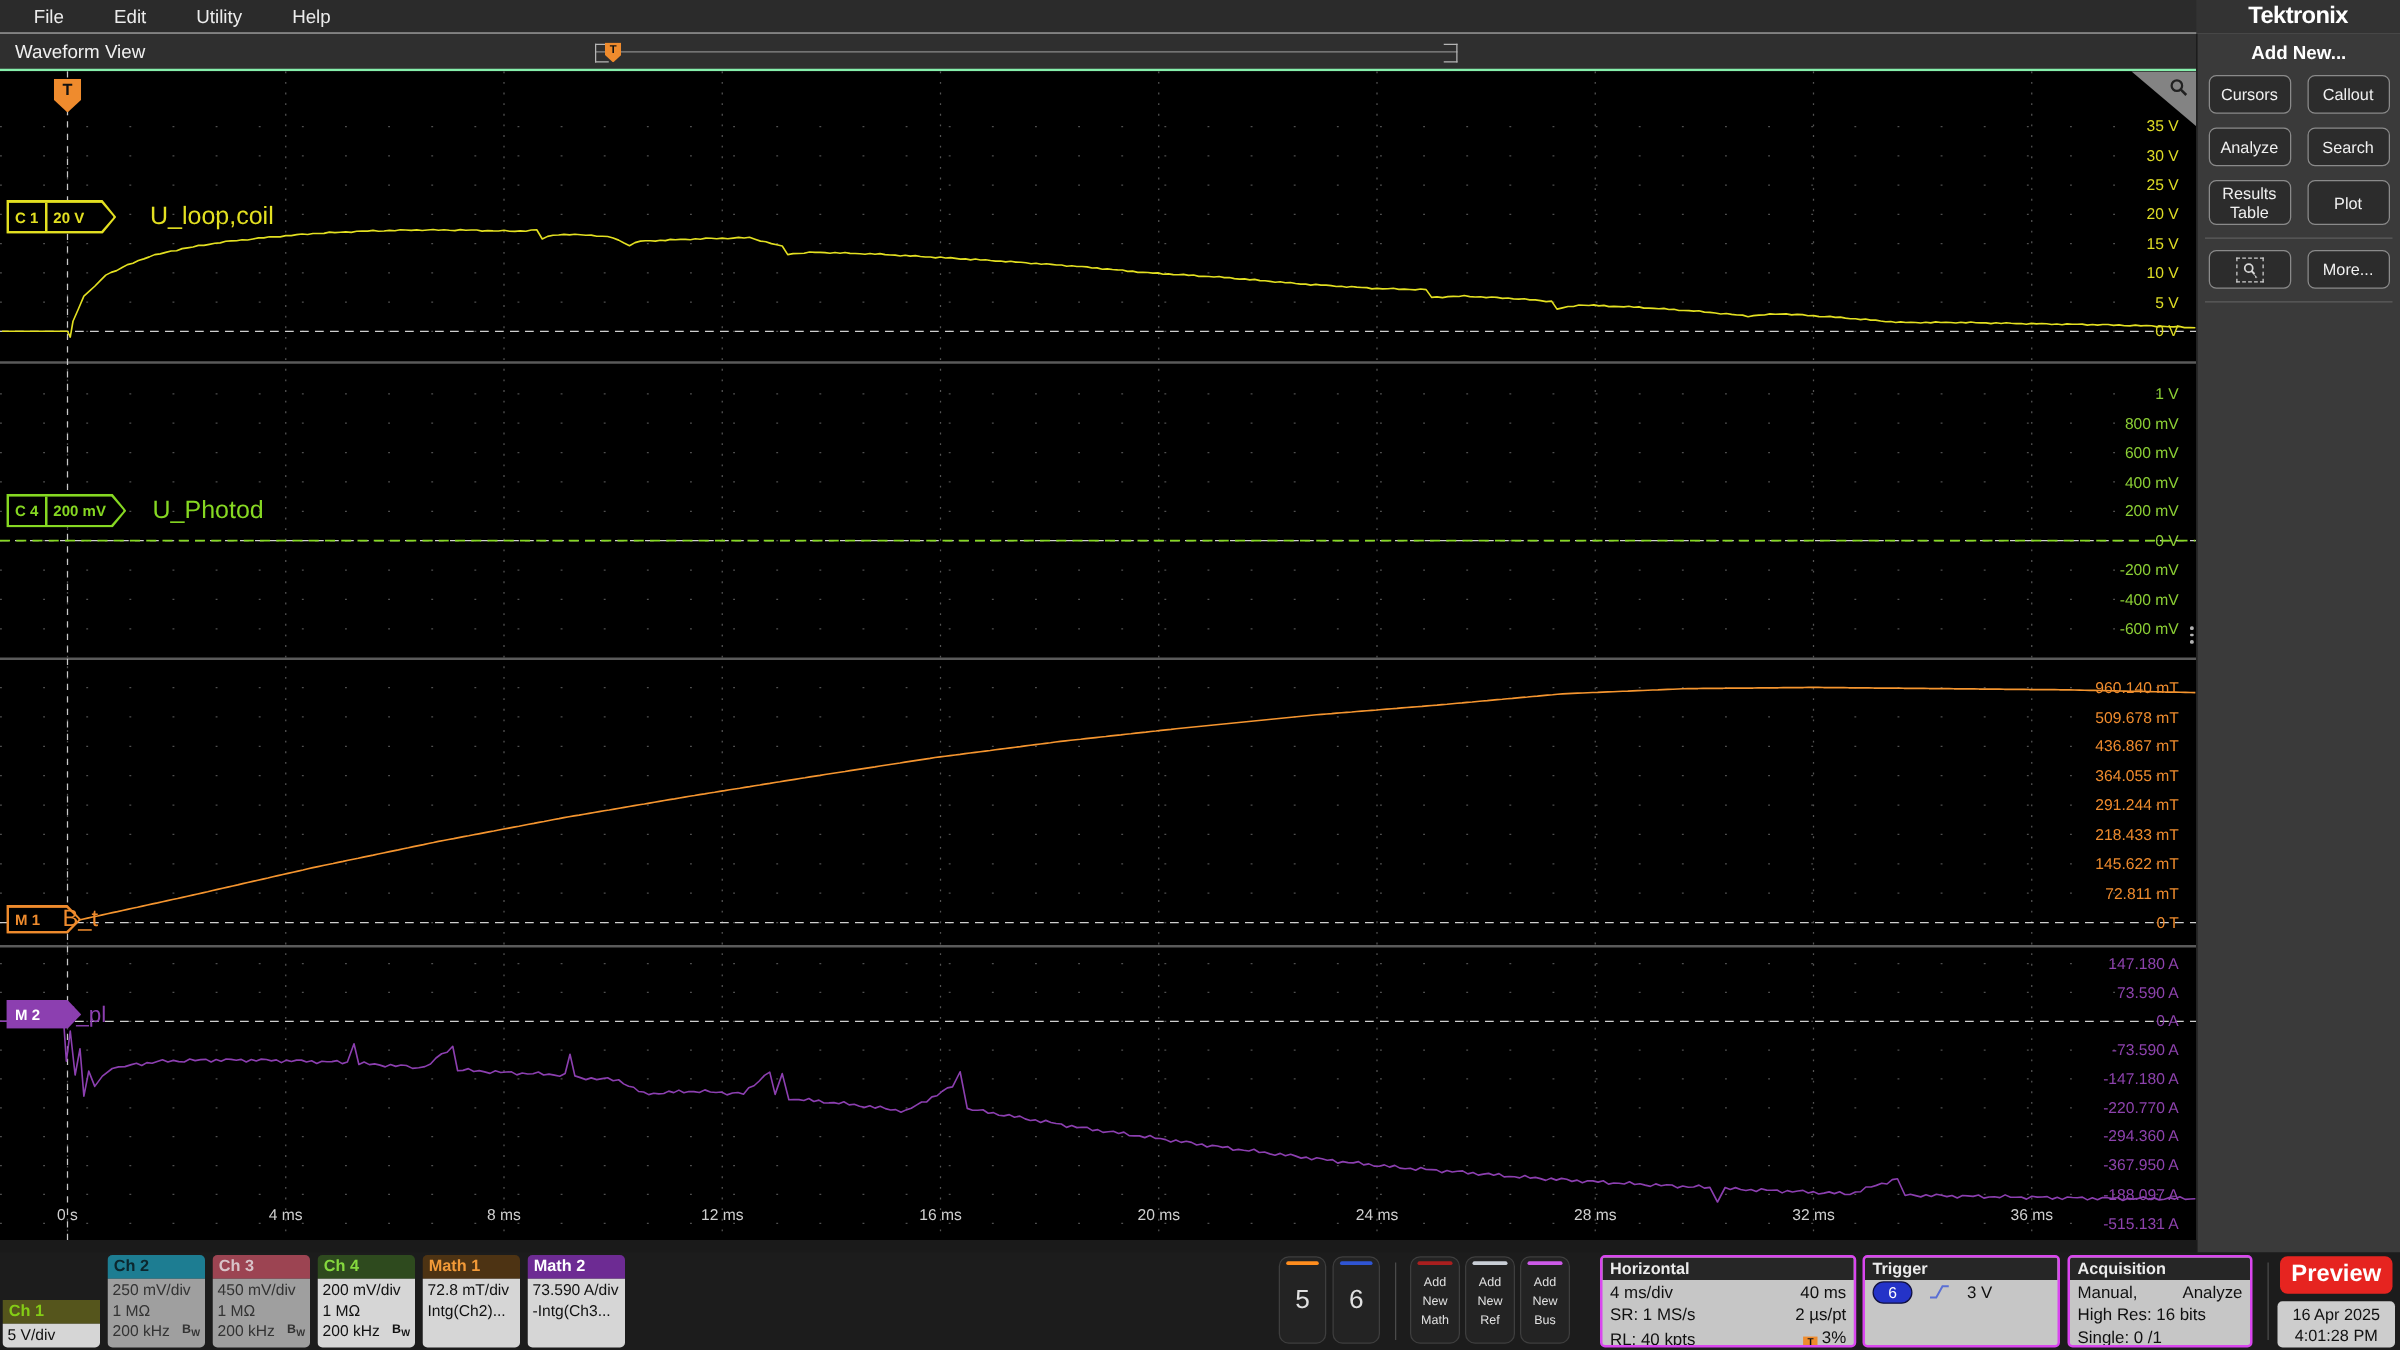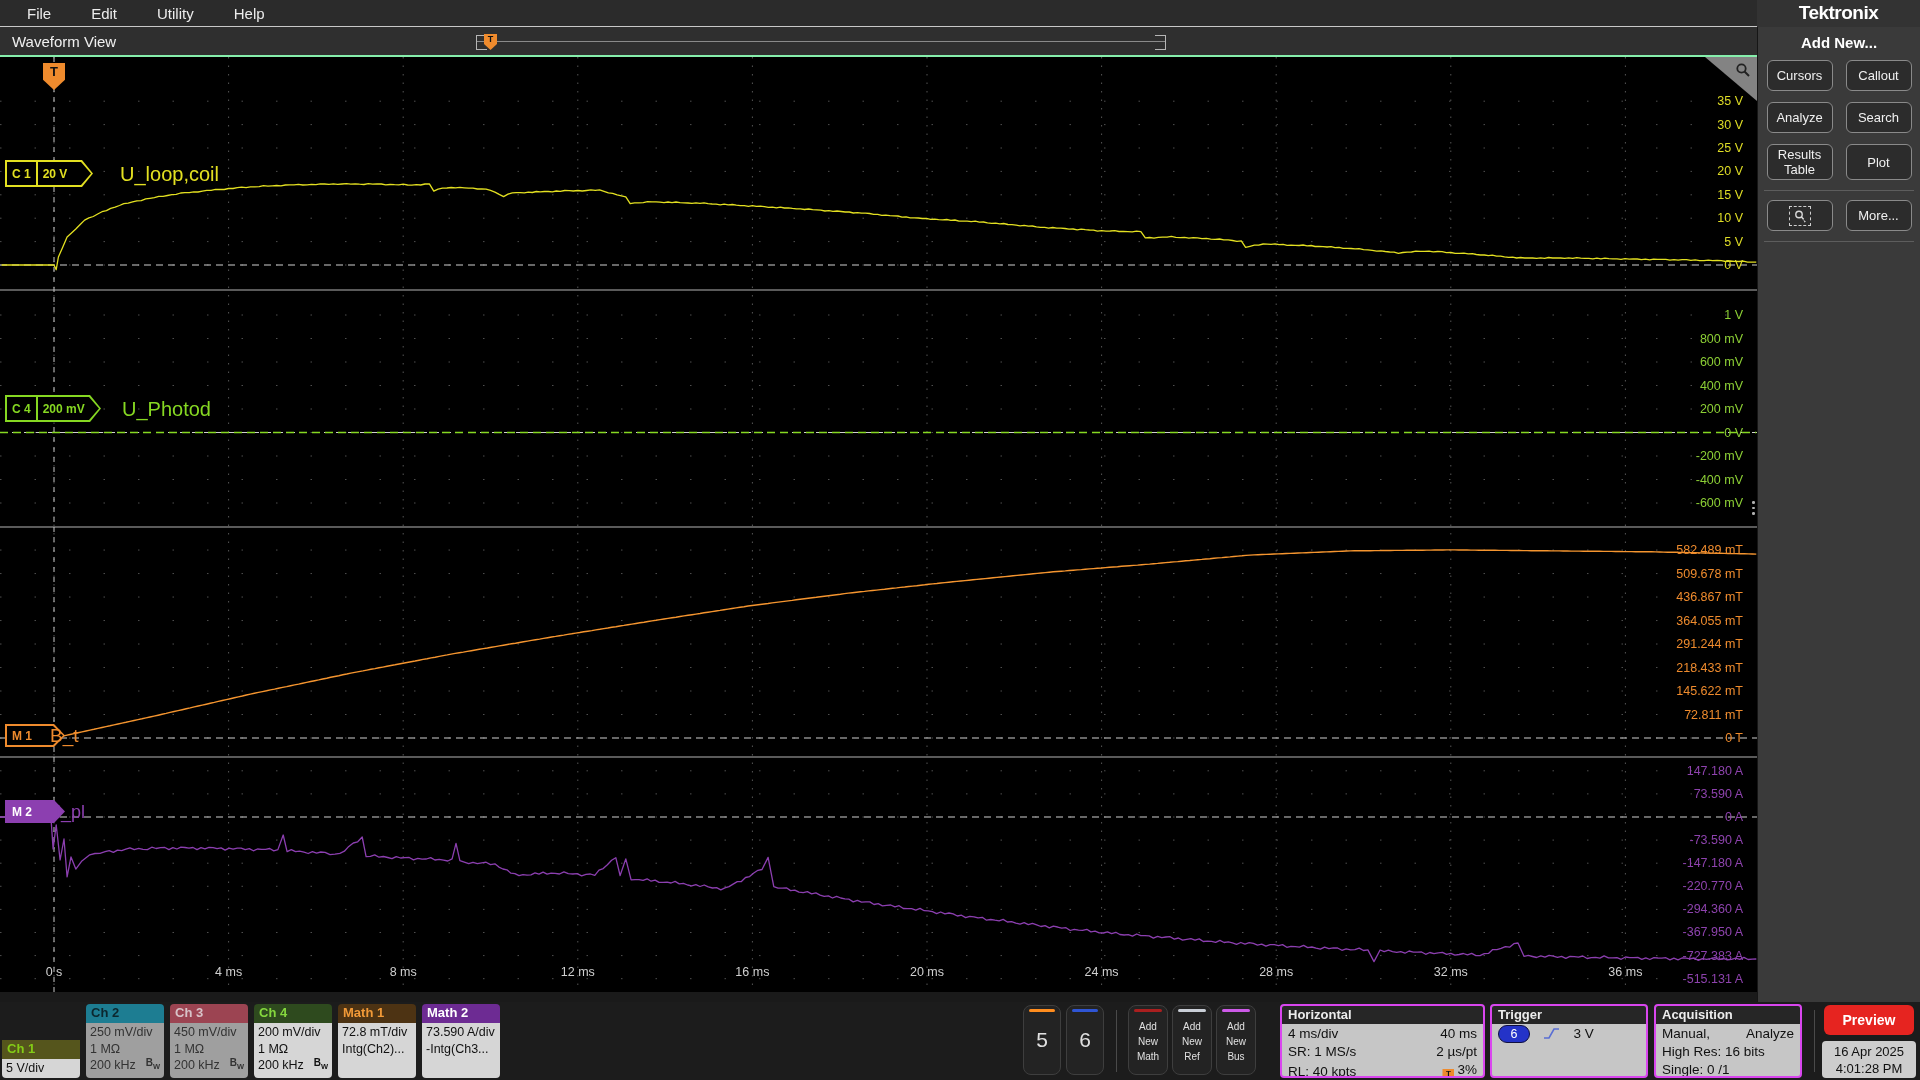--- a/index.html
+++ b/index.html
@@ -60,21 +60,21 @@
   .numb .stripe{width:72%;height:3px;border-radius:2px;margin-top:3px;flex:0 0 auto;}
   .numb .num{font-size:21px;margin-top:16px;}
   .numb .lines{font-size:10px;line-height:15px;text-align:center;margin-top:7px;}
   .vsep{position:absolute;top:8px;width:1px;height:62px;background:#4a4a4a;}
   .panel{position:absolute;top:2px;height:74px;border-radius:4px;overflow:hidden;background:#c6c6c6;border:2px solid #d946ef;box-sizing:border-box;}
   .panel-h{height:18px;background:#262626;color:#ececec;font-size:13px;font-weight:bold;line-height:18px;padding:0 6px;}
   .panel-b{padding:1px 6px 0 6px;font-size:13.5px;color:#101010;line-height:18px;}
   .hrow{display:flex;justify-content:space-between;align-items:center;}
   .trig-pill{display:inline-block;width:30px;height:16px;background:#2433c8;border:1px solid #101040;color:#fff;border-radius:9px;text-align:center;font-size:12.5px;line-height:16px;vertical-align:middle;}
   .tpos{display:inline-block;width:12px;height:13px;font-size:8px;line-height:9px;vertical-align:-2px;margin-right:3px;}
-  #preview-btn{position:absolute;left:1824px;top:3px;width:90px;height:30px;background:#e62420;border-radius:6px;color:#fff;font-weight:bold;font-size:14px;display:flex;align-items:center;justify-content:center;}
+  #preview-btn{position:absolute;left:1824px;top:3px;width:90px;height:30px;background:#e62420;border-radius:6px;color:#fff;font-weight:bold;font-size:19px;display:flex;align-items:center;justify-content:center;}
   #datetime{position:absolute;left:1822px;top:39px;width:94px;height:37px;background:#cdcdcd;border-radius:4px;color:#111;font-size:13px;line-height:17px;text-align:center;padding-top:2px;box-sizing:border-box;}
 </style>
 </head>
 <body>
 
 <div id="app">
 
   <div id="menubar">
     <div id="menu-items">
         <div class="menu-item">File</div>
@@ -199,38 +199,38 @@
         <div class="axis-label" style="top: 208px; color: rgb(222, 220, 37);">0 V</div>
         <div class="axis-label" style="top: 258px; color: rgb(140, 207, 53);">1 V</div>
         <div class="axis-label" style="top: 281.5px; color: rgb(140, 207, 53);">800 mV</div>
         <div class="axis-label" style="top: 305px; color: rgb(140, 207, 53);">600 mV</div>
         <div class="axis-label" style="top: 328.5px; color: rgb(140, 207, 53);">400 mV</div>
         <div class="axis-label" style="top: 352px; color: rgb(140, 207, 53);">200 mV</div>
         <div class="axis-label" style="top: 375.5px; color: rgb(140, 207, 53);">0 V</div>
         <div class="axis-label" style="top: 399px; color: rgb(140, 207, 53);">-200 mV</div>
         <div class="axis-label" style="top: 422.5px; color: rgb(140, 207, 53);">-400 mV</div>
         <div class="axis-label" style="top: 446px; color: rgb(140, 207, 53);">-600 mV</div>
-        <div class="axis-label" style="top: 493.054px; color: rgb(239, 139, 45);">582.489 mT</div>
+        <div class="axis-label" style="top: 493.054px; color: rgb(239, 139, 45);">960.140 mT</div>
         <div class="axis-label" style="top: 516.547px; color: rgb(239, 139, 45);">509.678 mT</div>
         <div class="axis-label" style="top: 540.04px; color: rgb(239, 139, 45);">436.867 mT</div>
         <div class="axis-label" style="top: 563.534px; color: rgb(239, 139, 45);">364.055 mT</div>
         <div class="axis-label" style="top: 587.027px; color: rgb(239, 139, 45);">291.244 mT</div>
         <div class="axis-label" style="top: 610.52px; color: rgb(239, 139, 45);">218.433 mT</div>
         <div class="axis-label" style="top: 634.014px; color: rgb(239, 139, 45);">145.622 mT</div>
         <div class="axis-label" style="top: 657.507px; color: rgb(239, 139, 45);">72.811 mT</div>
         <div class="axis-label" style="top: 681px; color: rgb(239, 139, 45);">0 T</div>
         <div class="axis-label" style="top: 713.806px; color: rgb(141, 66, 173);">147.180 A</div>
         <div class="axis-label" style="top: 736.903px; color: rgb(141, 66, 173);">73.590 A</div>
         <div class="axis-label" style="top: 760px; color: rgb(141, 66, 173);">0 A</div>
         <div class="axis-label" style="top: 783.097px; color: rgb(141, 66, 173);">-73.590 A</div>
         <div class="axis-label" style="top: 806.194px; color: rgb(141, 66, 173);">-147.180 A</div>
         <div class="axis-label" style="top: 829.291px; color: rgb(141, 66, 173);">-220.770 A</div>
         <div class="axis-label" style="top: 852.388px; color: rgb(141, 66, 173);">-294.360 A</div>
         <div class="axis-label" style="top: 875.485px; color: rgb(141, 66, 173);">-367.950 A</div>
-        <div class="axis-label" style="top: 898.582px; color: rgb(141, 66, 173);">-727.383 A</div>
+        <div class="axis-label" style="top: 898.582px; color: rgb(141, 66, 173);">-188.097 A</div>
         <div class="axis-label" style="top: 921.679px; color: rgb(141, 66, 173);">-515.131 A</div>
         <div class="time-label" style="left: 54px;">0 s</div>
         <div class="time-label" style="left: 228.6px;">4 ms</div>
         <div class="time-label" style="left: 403.2px;">8 ms</div>
         <div class="time-label" style="left: 577.8px;">12 ms</div>
         <div class="time-label" style="left: 752.4px;">16 ms</div>
         <div class="time-label" style="left: 927px;">20 ms</div>
         <div class="time-label" style="left: 1101.6px;">24 ms</div>
         <div class="time-label" style="left: 1276.2px;">28 ms</div>
         <div class="time-label" style="left: 1450.8px;">32 ms</div>

